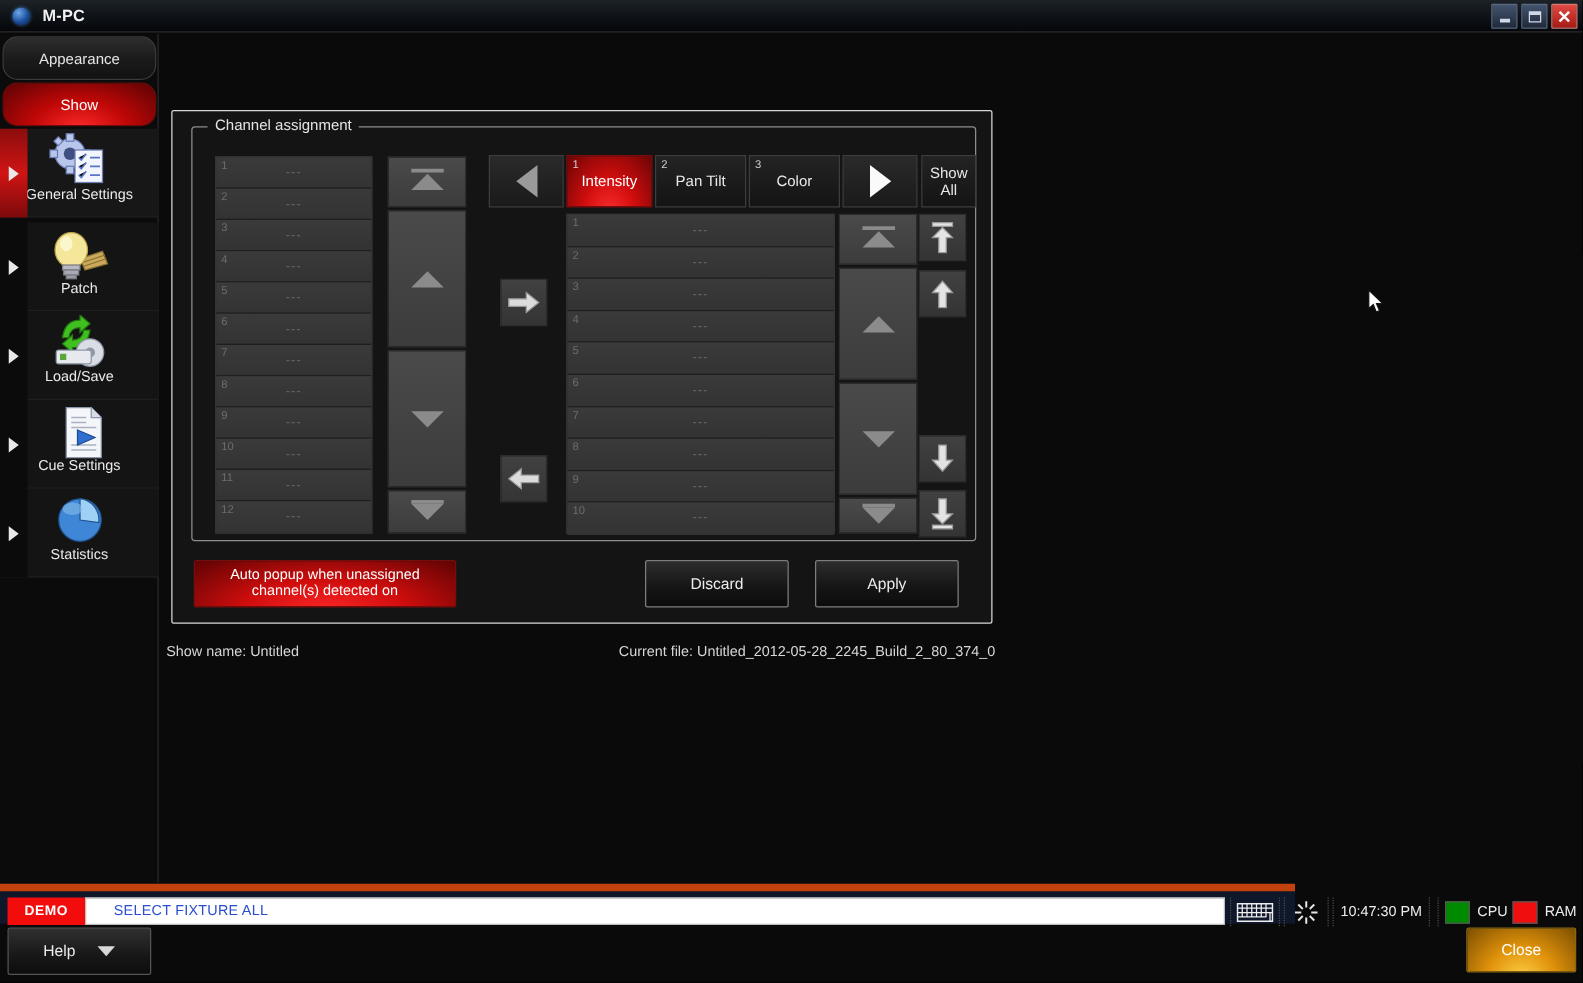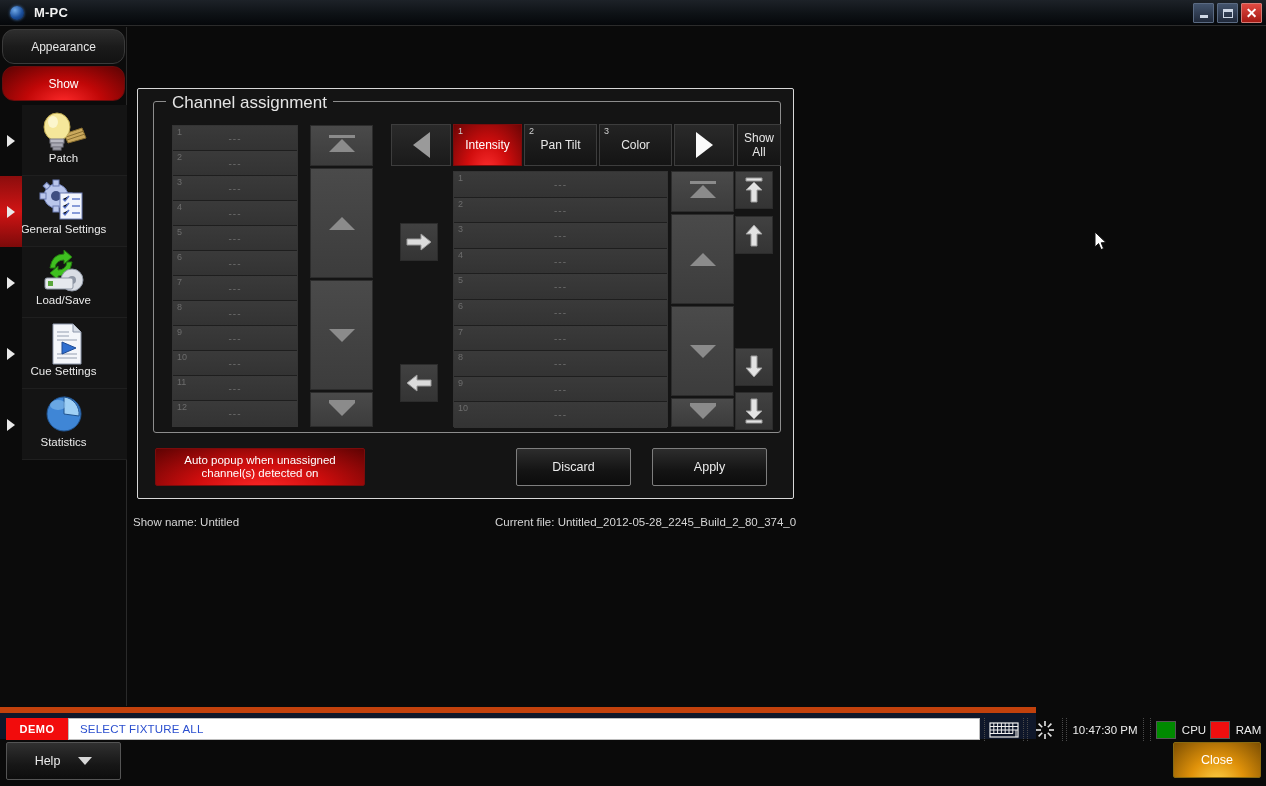--- a/index.html
+++ b/index.html
@@ -92,21 +92,21 @@
   #dialog {
     position: absolute; left: 137px; top: 88px; width: 657px; height: 411px;
     background: #141414; border: 1px solid #d8d8d8; border-radius: 2px;
   }
   #groupbox {
     position: absolute; left: 15px; top: 12px; width: 628px; height: 332px;
     border: 1px solid #8d8d8d; border-radius: 3px;
   }
   #groupbox-title {
     position: absolute; left: 12px; top: -9px; padding: 0 6px;
-    background: #141414; font-size: 17px; color: #e4e4e4;
+    background: #141414; font-size: 12px; color: #e4e4e4;
   }
 
   
   .listpanel { position: absolute; background: #2b2b2b; border: 1px solid #343434; }
   .lrow {
     position: relative; height: 25px; border-bottom: 1px solid #1e1e1e;
     background: linear-gradient(180deg,#3a3a3a 0%, #333333 100%);
   }
   .lrow:last-child { border-bottom: none; }
   .lrow .num { position: absolute; left: 4px; top: 1px; font-size: 9px; color: #6d6d6d; }
@@ -179,21 +179,21 @@
     background: #0f172a; border-top: 6px solid #c2410c;
   }
   #demo-badge {
     position: absolute; left: 6px; top: 5px; width: 62px; height: 22px;
     background: #f20c0c; color: #fff; font-size: 11px; font-weight: bold;
     display: flex; align-items: center; justify-content: center; letter-spacing: .5px;
   }
   #cmdline {
     position: absolute; left: 68px; top: 5px; width: 912px; height: 22px;
     background: #ffffff; border: 1px solid #bdbdbd;
-    display: flex; align-items: center; padding-left: 11px;
+    display: flex; align-items: center; padding-left: 22px;
     font-size: 11.5px; color: #2b4fcf; letter-spacing: .2px;
   }
   .sbcell {
     position: absolute; top: 5px; height: 23px; display: flex; align-items: center; justify-content: center;
     border-left: 1px dotted #4a4a4a; border-right: 1px dotted #4a4a4a;
   }
   #sbtime { font-size: 11.5px; color: #ededed; }
   .meterbox { width: 20px; height: 18px; border: 1px solid #555; }
   .meterlabel { font-size: 11.5px; color: #ededed; margin-left: 6px; }
 
@@ -236,41 +236,20 @@
   </div>
 
   <div id="sidebar">
     <div style="padding-top:2px;">
       <div class="side-btn">
         <span>Appearance</span>
       </div>
       <div class="side-btn active">
         <span>Show</span>
       </div>
-    </div>
-
-    <div class="nav-item" style="margin-top:4px;">
-      <div class="nav-chev">
-          <div class="tri"></div>
-        </div>
-      <div class="nav-icon">
-        <svg width="56" height="46" viewBox="0 0 56 46">
-          <g>
-            <path d="M28 26 L46 20 L50 30 L32 35 Z" fill="#caa85c" stroke="#8a6f30" stroke-width="1"></path>
-            <path d="M30 29 L48 23" stroke="#8a6f30" stroke-width="1"></path>
-            <path d="M31 32 L49 26" stroke="#8a6f30" stroke-width="1"></path>
-            <ellipse cx="21" cy="19" rx="13" ry="14" fill="#f5e79a" stroke="#b8a24c" stroke-width="1"></ellipse>
-            <ellipse cx="17" cy="14" rx="5" ry="6" fill="#fdf8d6" opacity=".85"></ellipse>
-            <rect x="14" y="31" width="14" height="4" fill="#b9b9c2" stroke="#7b7b85"></rect>
-            <rect x="15" y="35" width="12" height="4" fill="#a9a9b3" stroke="#7b7b85"></rect>
-            <rect x="17" y="39" width="8" height="3" fill="#9a9aa4" stroke="#7b7b85"></rect>
-          </g>
-        </svg>
-      </div>
-      <div class="nav-label">Patch</div>
     </div>
 
     <div class="nav-item sel">
       <div class="nav-chev">
           <div class="tri"></div>
         </div>
       <div class="nav-icon">
         <svg width="56" height="46" viewBox="0 0 56 46">
           <g>
             <circle cx="20" cy="17" r="12" fill="#b9c6ec" stroke="#6c7db3" stroke-width="1"></circle>
@@ -291,20 +270,41 @@
               <line x1="36" y1="20" x2="44" y2="20"></line>
                 <line x1="36" y1="27" x2="44" y2="27"></line>
                 <line x1="36" y1="34" x2="44" y2="34"></line>
             </g>
           </g>
         </svg>
       </div>
       <div class="nav-label">General Settings</div>
     </div>
 
+    <div class="nav-item" style="margin-top:4px;">
+      <div class="nav-chev">
+          <div class="tri"></div>
+        </div>
+      <div class="nav-icon">
+        <svg width="56" height="46" viewBox="0 0 56 46">
+          <g>
+            <path d="M28 26 L46 20 L50 30 L32 35 Z" fill="#caa85c" stroke="#8a6f30" stroke-width="1"></path>
+            <path d="M30 29 L48 23" stroke="#8a6f30" stroke-width="1"></path>
+            <path d="M31 32 L49 26" stroke="#8a6f30" stroke-width="1"></path>
+            <ellipse cx="21" cy="19" rx="13" ry="14" fill="#f5e79a" stroke="#b8a24c" stroke-width="1"></ellipse>
+            <ellipse cx="17" cy="14" rx="5" ry="6" fill="#fdf8d6" opacity=".85"></ellipse>
+            <rect x="14" y="31" width="14" height="4" fill="#b9b9c2" stroke="#7b7b85"></rect>
+            <rect x="15" y="35" width="12" height="4" fill="#a9a9b3" stroke="#7b7b85"></rect>
+            <rect x="17" y="39" width="8" height="3" fill="#9a9aa4" stroke="#7b7b85"></rect>
+          </g>
+        </svg>
+      </div>
+      <div class="nav-label">Patch</div>
+    </div>
+
     <div class="nav-item">
       <div class="nav-chev">
           <div class="tri"></div>
         </div>
       <div class="nav-icon">
         <svg width="56" height="46" viewBox="0 0 56 46">
           <g>
             <path d="M14 18 q2 -14 14 -14 l0 -4 l8 7 l-8 7 l0 -4 q-8 0 -9 8 z" fill="#3fc020" stroke="#247a10"></path>
             <path d="M36 12 q-2 14 -14 14 l0 4 l-8 -7 l8 -7 l0 4 q8 0 9 -8 z" fill="#3fc020" stroke="#247a10"></path>
             <ellipse cx="36" cy="30" rx="11" ry="11" fill="#d9dde4" stroke="#8f97a5"></ellipse>

